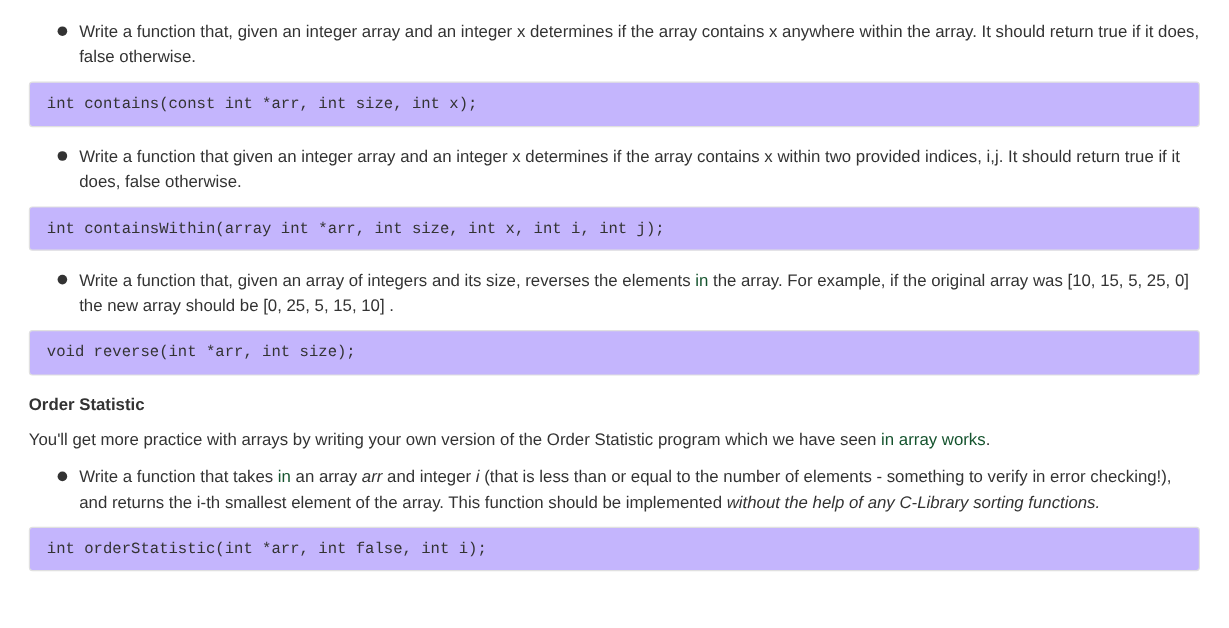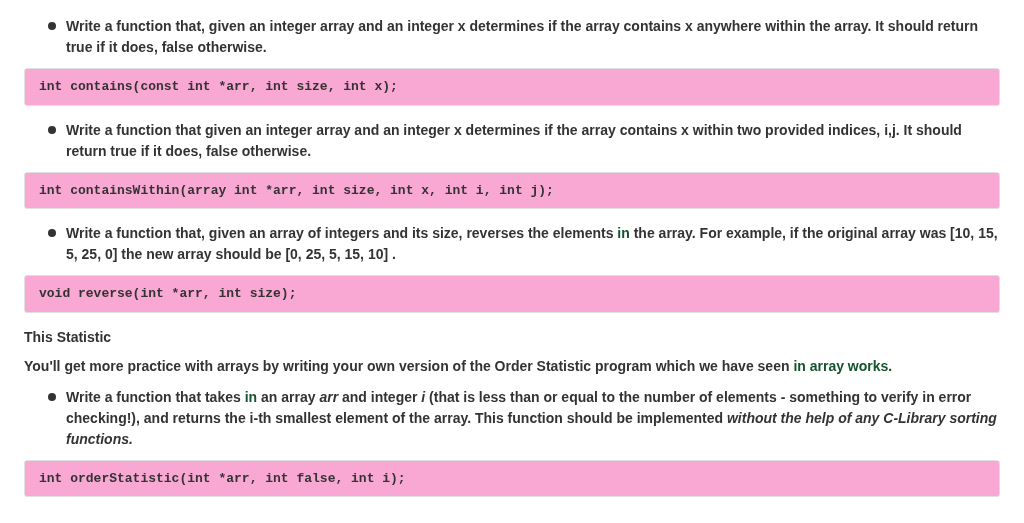--- a/index.html
+++ b/index.html
@@ -1,19 +1,18 @@
 <!DOCTYPE html>
 <html><head>
   <meta charset="utf-8">
   <style>
     * {
       box-sizing: border-box;
       margin: 0;
       padding: 0;
-      font-weight: bold;
     }
 
     body {
       font-family: Arial, sans-serif;
       font-size: 14px;
       color: #333;
       background: #fff;
       padding: 16px 24px;
       line-height: 1.5;
     }
@@ -32,21 +31,21 @@
       border-radius: 50%;
       margin-top: 6px;
       margin-right: 10px;
     }
 
     .bullet-text {
       flex: 1;
     }
 
     .code-block {
-      background: #f9a8d4;
+      background: #c4b5fd;
       border: 1px solid #e0e0e0;
       border-radius: 3px;
       padding: 8px 14px;
       font-family: 'Courier New', Courier, monospace;
       font-size: 13px;
       color: #333;
       margin: 10px 0 14px 0;
     }
 
     .section-heading {
@@ -97,21 +96,21 @@
   <div class="bullet-dot"></div>
   <div class="bullet-text">
     Write a function that, given an array of integers and its size, reverses the elements <span class="highlight-blue">in</span> the array. For example, if the original array was [10, 15, 5, 25, 0] the new array should be [0, 25, 5, 15, 10] .
   </div>
 </div>
 
 <div class="code-block">
   <span>void reverse(int *arr, int size);</span>
 </div>
 
-<div class="section-heading">This Statistic</div>
+<div class="section-heading">Order Statistic</div>
 
 <div class="section-desc">
   You'll get more practice with arrays by writing your own version of the Order Statistic program which we have seen <span class="highlight-blue">in array works</span>.
 </div>
 
 <div class="bullet-item">
   <div class="bullet-dot"></div>
   <div class="bullet-text">
     Write a function that takes <span class="highlight-blue">in</span> an array <span class="italic">arr</span> and integer <span class="italic">i</span> (that is less than or equal to the number of elements - something to verify in error checking!), and returns the i-th smallest element of the array. This function should be implemented <span class="italic">without the help of any C-Library sorting functions.</span>
   </div>

